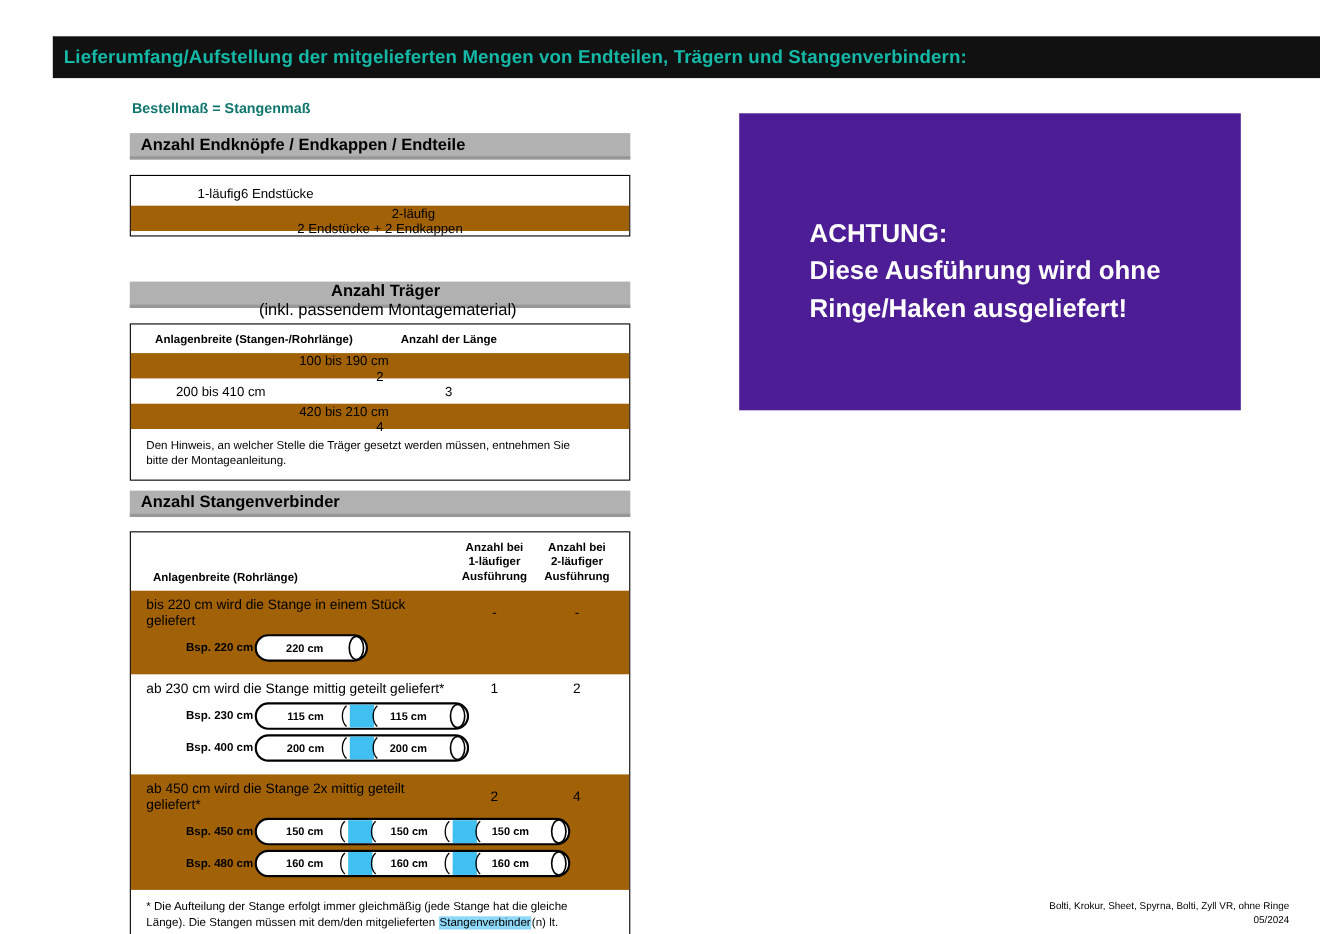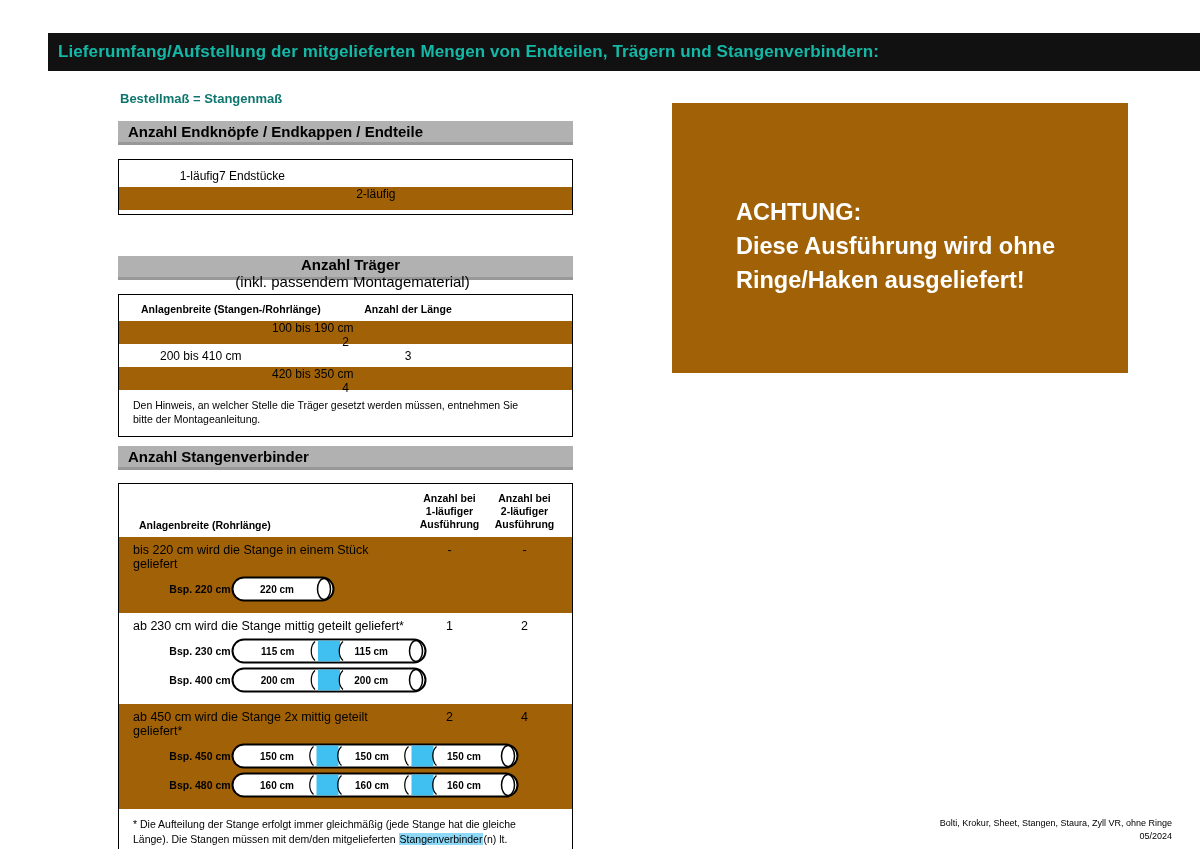--- a/index.html
+++ b/index.html
@@ -47,32 +47,32 @@
   .t2c1{width:229px;padding-left:22px;box-sizing:border-box;}
   .t2c2{width:120px;text-align:center;}
   .t2row{display:flex;align-items:center;height:23px;font-size:12px;}
   .t2row .t2c1{padding-left:41px;}
   .t2note{padding:8px 14px 10px 14px;font-size:10.5px;line-height:1.35;width:400px;box-sizing:content-box;}
   
   .t3head{display:flex;align-items:flex-start;padding:8px 10px 6px 0;font-size:10.5px;font-weight:bold;}
   .t3c1{flex:1;padding-left:20px;align-self:flex-end;}
   .t3cnt{width:75px;text-align:center;white-space:pre-line;line-height:1.25;}
   .cg{padding:6px 0 8px 0;}
-  .cg-desc{display:flex;align-items:flex-start;padding-right:10px;margin-bottom:5px;font-size:12.5px;}
+  .cg-desc{display:flex;align-items:center;padding-right:10px;margin-bottom:5px;font-size:12.5px;}
   .cg-text{flex:1;padding-left:14px;}
   .cg-num{width:75px;text-align:center;font-size:12.5px;}
   .cg-ex{display:flex;align-items:center;margin:2px 0 3px 0;}
-  .cg-ex-label{width:62px;margin-left:50px;font-size:10.5px;font-weight:bold;text-align:center;}
+  .cg-ex-label{width:62px;margin-left:50px;font-size:10.5px;font-weight:bold;text-align:left;}
   .cg-rod{line-height:0;}
   .footnote{padding:8px 14px 10px 14px;font-size:10.5px;line-height:1.4;width:420px;}
   .hl{background:#8ed8f8;padding:0 1px;}
   
   .notice{
     position:absolute;left:672px;top:103px;width:456px;height:270px;
-    background:#a16207;box-sizing:border-box;
+    background:#4c1d95;box-sizing:border-box;
     padding:92px 30px 0 64px;
   }
   .notice div{
     color:#fff;font-size:23.5px;font-weight:bold;line-height:34px;
   }
   
   .footer{
     position:absolute;right:28px;top:817px;text-align:right;
     font-size:9px;line-height:13px;color:#000;
   }
@@ -86,24 +86,25 @@
 
 <div class="subtitle">Bestellmaß = Stangenmaß</div>
 
 <div class="sec-header s1h">
   <span class="bold">Anzahl Endknöpfe / Endkappen / Endteile</span>
 </div>
 <div class="tbl s1t">
   <div>
       <div class="t1row">
         <div class="t1label">1-läufig</div>
-        <div class="t1val">7 Endstücke</div>
+        <div class="t1val">6 Endstücke</div>
       </div>
       <div class="t1row alt">
         <div class="t1label">2-läufig</div>
+        <div class="t1val">2 Endstücke + 2 Endkappen</div>
       </div>
     </div>
 </div>
 
 <div class="sec-header s2h">
   <span class="bold">Anzahl Träger</span>
   <span class="normal">(inkl. passendem Montagematerial)</span>
 </div>
 <div class="tbl s2t">
   <div class="t2head">
@@ -113,21 +114,21 @@
   <div>
       <div class="t2row alt">
         <div class="t2c1">100 bis 190 cm</div>
         <div class="t2c2">2</div>
       </div>
       <div class="t2row">
         <div class="t2c1">200 bis 410 cm</div>
         <div class="t2c2">3</div>
       </div>
       <div class="t2row alt">
-        <div class="t2c1">420 bis 350 cm</div>
+        <div class="t2c1">420 bis 210 cm</div>
         <div class="t2c2">4</div>
       </div>
     </div>
   <div class="t2note">Den Hinweis, an welcher Stelle die Träger gesetzt werden müssen, entnehmen Sie bitte der Montageanleitung.</div>
 </div>
 
 <div class="sec-header s3h">
   <span class="bold">Anzahl Stangenverbinder</span>
 </div>
 <div class="tbl s3t">
@@ -232,15 +233,15 @@
   </div>
 </div>
 
 <div class="notice">
   <div>ACHTUNG:</div>
   <div>Diese Ausführung wird ohne</div>
   <div>Ringe/Haken ausgeliefert!</div>
 </div>
 
 <div class="footer">
-  <div>Bolti, Krokur, Sheet, Stangen, Staura, Zyll VR, ohne Ringe</div>
+  <div>Bolti, Krokur, Sheet, Spyrna, Bolti, Zyll VR, ohne Ringe</div>
   <div>05/2024</div>
 </div>
 
 </body></html>

